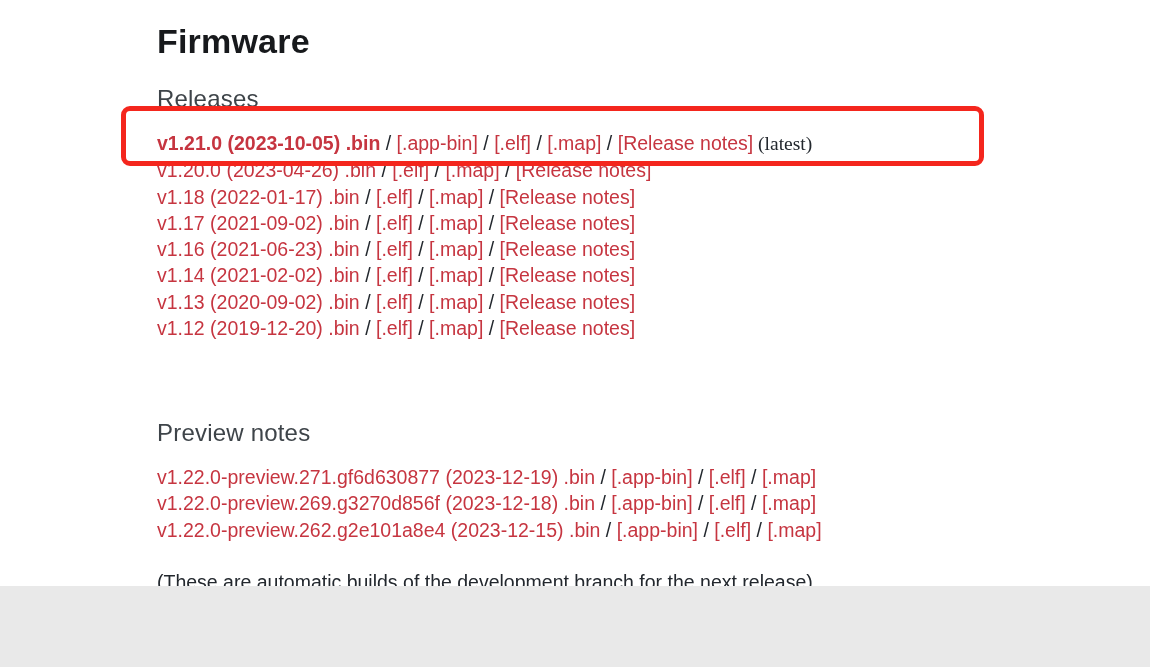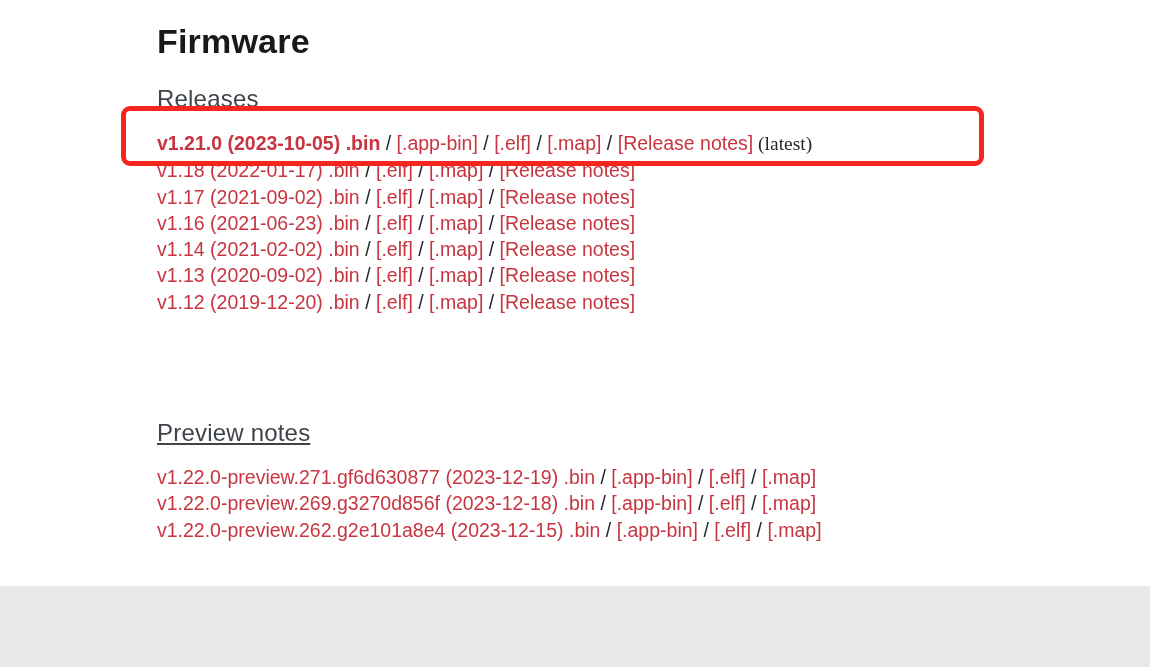--- a/index.html
+++ b/index.html
@@ -15,21 +15,21 @@
   .stage{
     position:relative;width:1150px;height:586px;background:var(--bg);
     overflow:hidden;font-family:"Liberation Sans","DejaVu Sans",sans-serif;padding-left:48px;
   }
   .page-title{
     position:absolute;left:157px;top:22px;margin:0;
     font-size:34px;font-weight:700;color:var(--title);letter-spacing:.2px;
   }
   .sub-heading{
     position:absolute;left:157px;margin:0;
-    font-size:24px;font-weight:400;color:var(--headgray);letter-spacing:.2px;text-decoration:underline;
+    font-size:24px;font-weight:400;color:var(--headgray);letter-spacing:.2px;
   }
   .releases-heading{top:85px;}
   .preview-heading{top:419px;}
   .rows{
     position:absolute;left:157px;
     font-size:19.5px;line-height:26.3px;white-space:nowrap;color:var(--bodytext);
   }
   #release-rows{top:130px;}
   #preview-rows{top:464px;}
   .lnk{color:var(--linkred);text-decoration:none;cursor:pointer;text-align:center;}
@@ -58,36 +58,38 @@
 <body>
 
 <div class="stage">
 
   <h1 class="page-title">Firmware</h1>
 
   <h2 class="sub-heading releases-heading">Releases</h2>
 
   <div class="rows" id="release-rows">
       <div class="row bold"><a class="lnk main">v1.21.0 (2023-10-05) .bin</a><span class="sep"> / </span><a class="lnk">[.app-bin]</a><span class="sep"> / </span><a class="lnk">[.elf]</a><span class="sep"> / </span><a class="lnk">[.map]</a><span class="sep"> / </span><a class="lnk">[Release notes]</a><span class="suffix"> (latest)</span></div>
+      <div class="row"><a class="lnk main">v1.20.0 (2023-04-26) .bin</a><span class="sep"> / </span><a class="lnk">[.elf]</a><span class="sep"> / </span><a class="lnk">[.map]</a><span class="sep"> / </span><a class="lnk">[Release notes]</a></div>
       <div class="row"><a class="lnk main">v1.18 (2022-01-17) .bin</a><span class="sep"> / </span><a class="lnk">[.elf]</a><span class="sep"> / </span><a class="lnk">[.map]</a><span class="sep"> / </span><a class="lnk">[Release notes]</a></div>
       <div class="row"><a class="lnk main">v1.17 (2021-09-02) .bin</a><span class="sep"> / </span><a class="lnk">[.elf]</a><span class="sep"> / </span><a class="lnk">[.map]</a><span class="sep"> / </span><a class="lnk">[Release notes]</a></div>
       <div class="row"><a class="lnk main">v1.16 (2021-06-23) .bin</a><span class="sep"> / </span><a class="lnk">[.elf]</a><span class="sep"> / </span><a class="lnk">[.map]</a><span class="sep"> / </span><a class="lnk">[Release notes]</a></div>
       <div class="row"><a class="lnk main">v1.14 (2021-02-02) .bin</a><span class="sep"> / </span><a class="lnk">[.elf]</a><span class="sep"> / </span><a class="lnk">[.map]</a><span class="sep"> / </span><a class="lnk">[Release notes]</a></div>
       <div class="row"><a class="lnk main">v1.13 (2020-09-02) .bin</a><span class="sep"> / </span><a class="lnk">[.elf]</a><span class="sep"> / </span><a class="lnk">[.map]</a><span class="sep"> / </span><a class="lnk">[Release notes]</a></div>
       <div class="row"><a class="lnk main">v1.12 (2019-12-20) .bin</a><span class="sep"> / </span><a class="lnk">[.elf]</a><span class="sep"> / </span><a class="lnk">[.map]</a><span class="sep"> / </span><a class="lnk">[Release notes]</a></div>
     </div>
 
   <h2 class="sub-heading preview-heading">Preview notes</h2>
 
   <div class="rows" id="preview-rows">
       <div class="row"><a class="lnk main">v1.22.0-preview.271.gf6d630877 (2023-12-19) .bin</a><span class="sep"> / </span><a class="lnk">[.app-bin]</a><span class="sep"> / </span><a class="lnk">[.elf]</a><span class="sep"> / </span><a class="lnk">[.map]</a></div>
       <div class="row"><a class="lnk main">v1.22.0-preview.269.g3270d856f (2023-12-18) .bin</a><span class="sep"> / </span><a class="lnk">[.app-bin]</a><span class="sep"> / </span><a class="lnk">[.elf]</a><span class="sep"> / </span><a class="lnk">[.map]</a></div>
       <div class="row"><a class="lnk main">v1.22.0-preview.262.g2e101a8e4 (2023-12-15) .bin</a><span class="sep"> / </span><a class="lnk">[.app-bin]</a><span class="sep"> / </span><a class="lnk">[.elf]</a><span class="sep"> / </span><a class="lnk">[.map]</a></div>
     </div>
 
+  <div class="note">(These are automatic builds of the development branch for the next release)</div>
 
   <h1 class="bottom-title">Firmware (ESP32 Unicore)</h1>
 
   <div class="annotation-rect"></div>
 
   <div class="watermark">CSDN @Noobwali</div>
 
 </div>
 
 </body></html>

